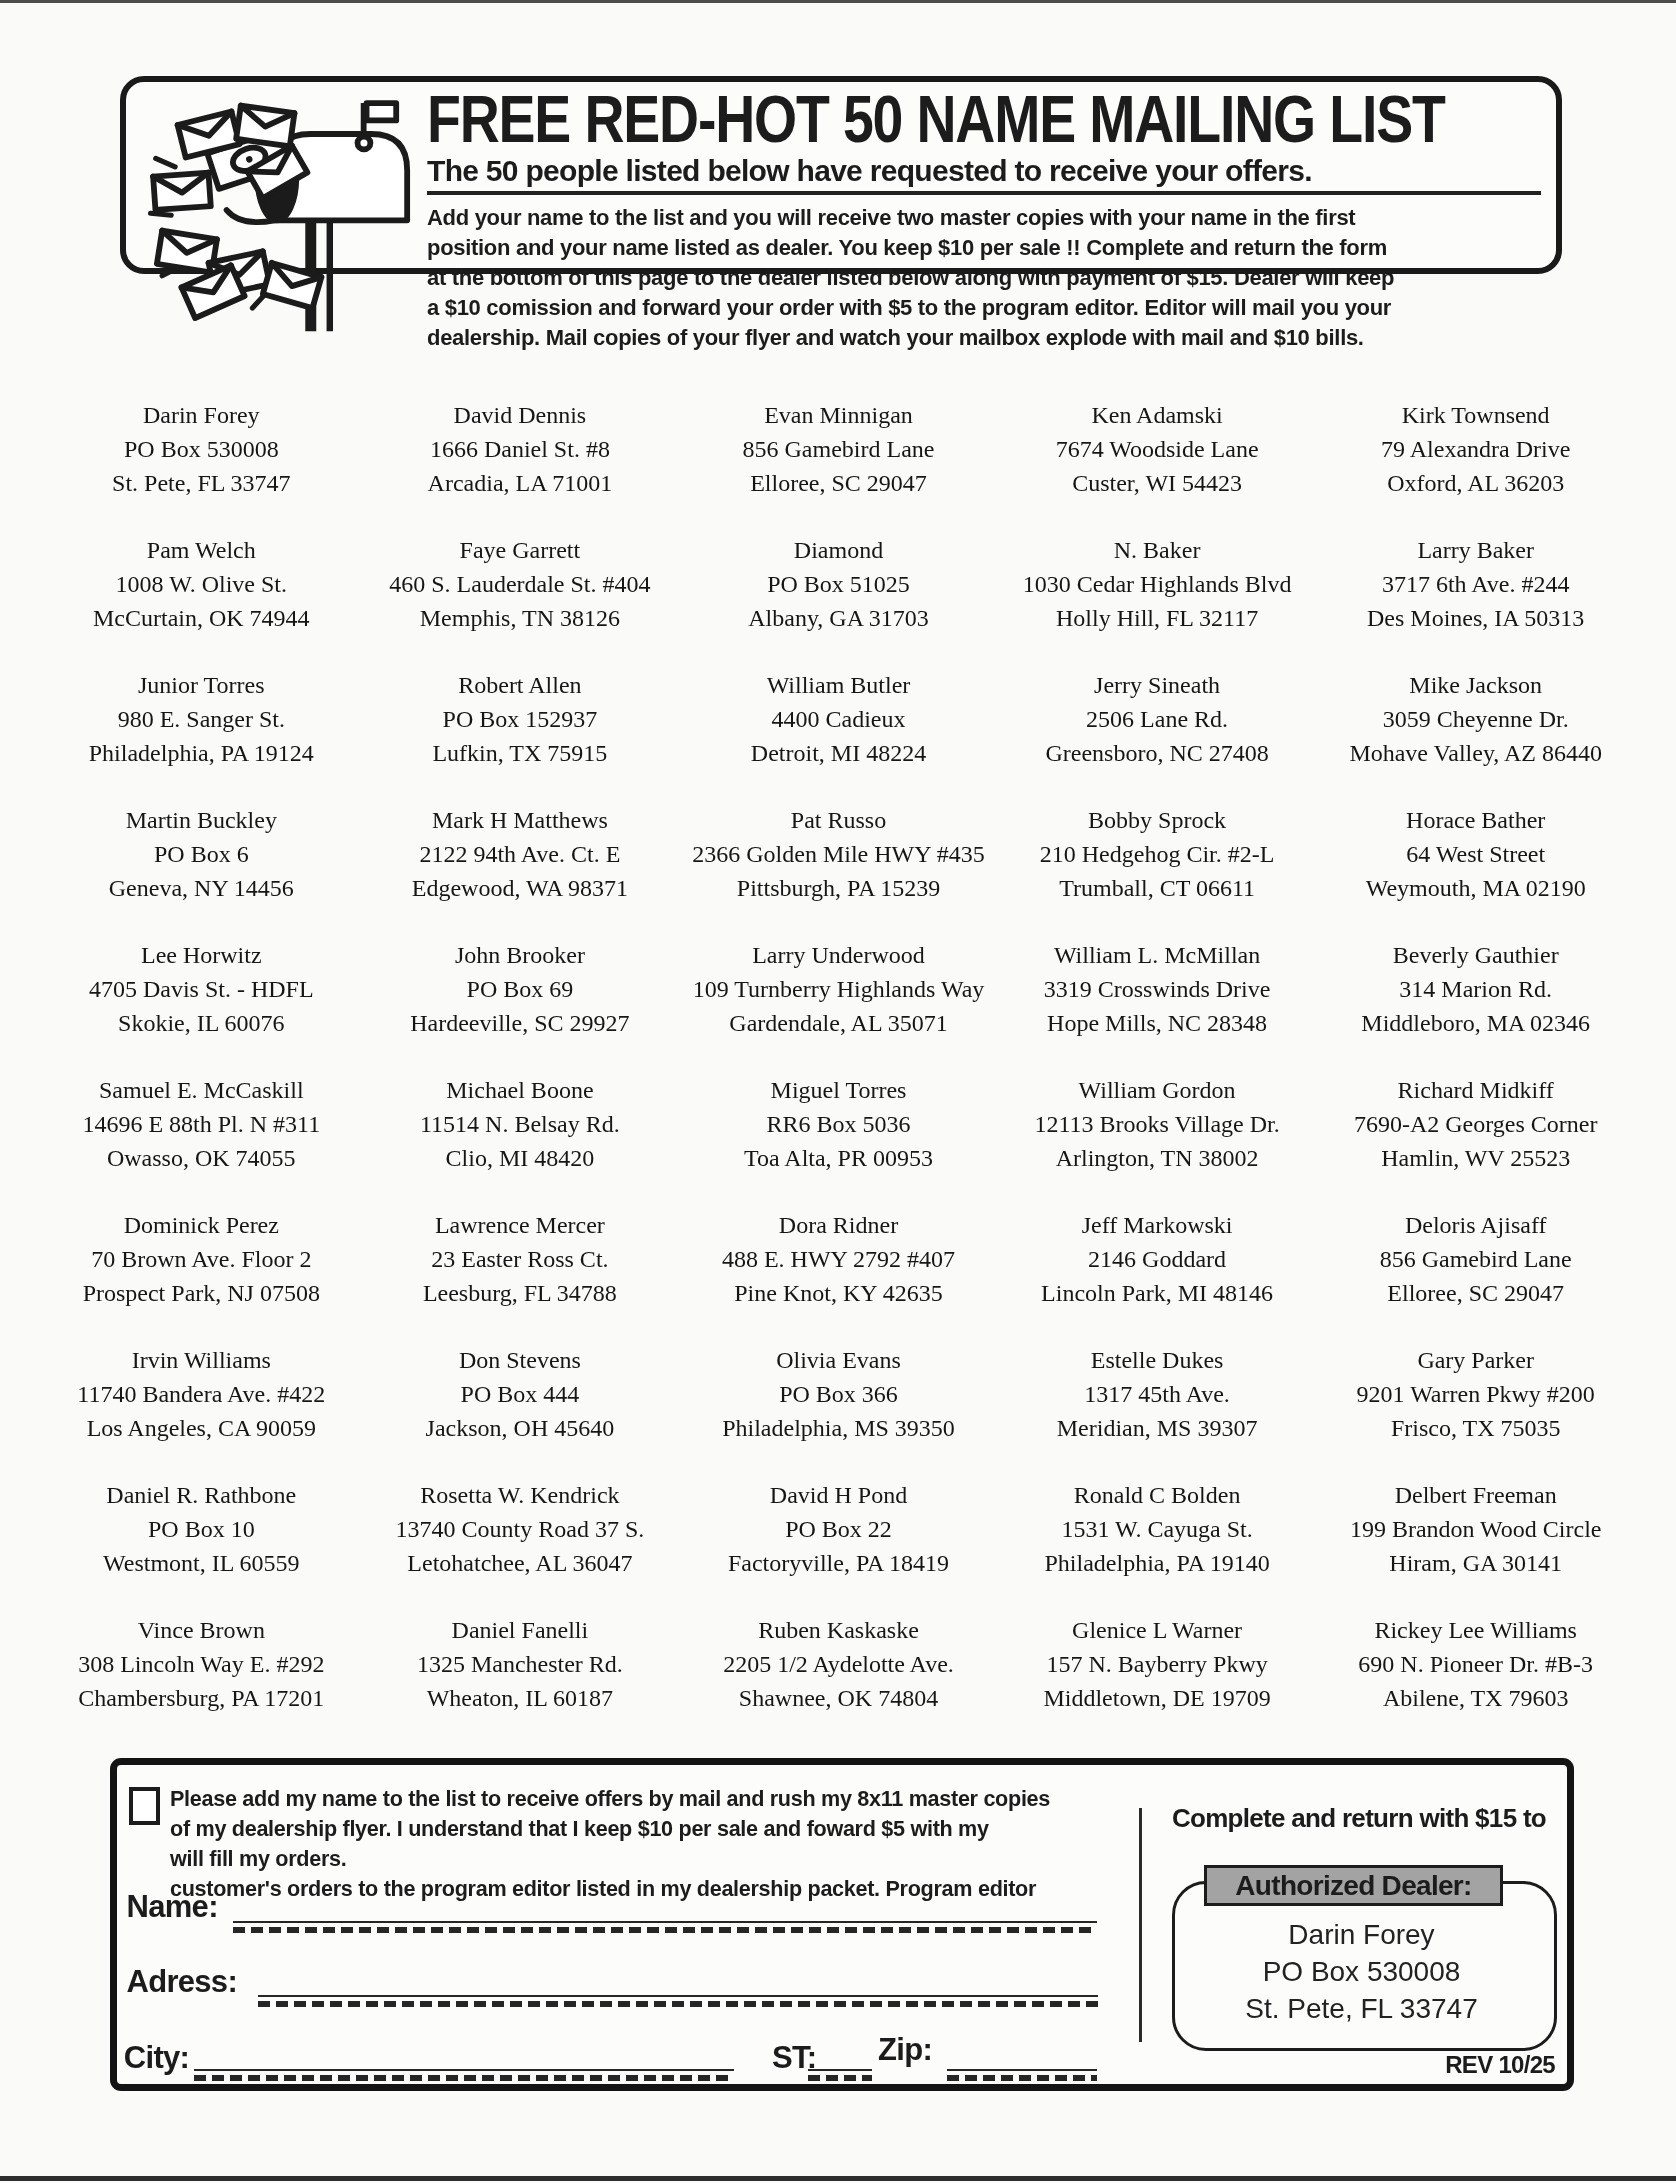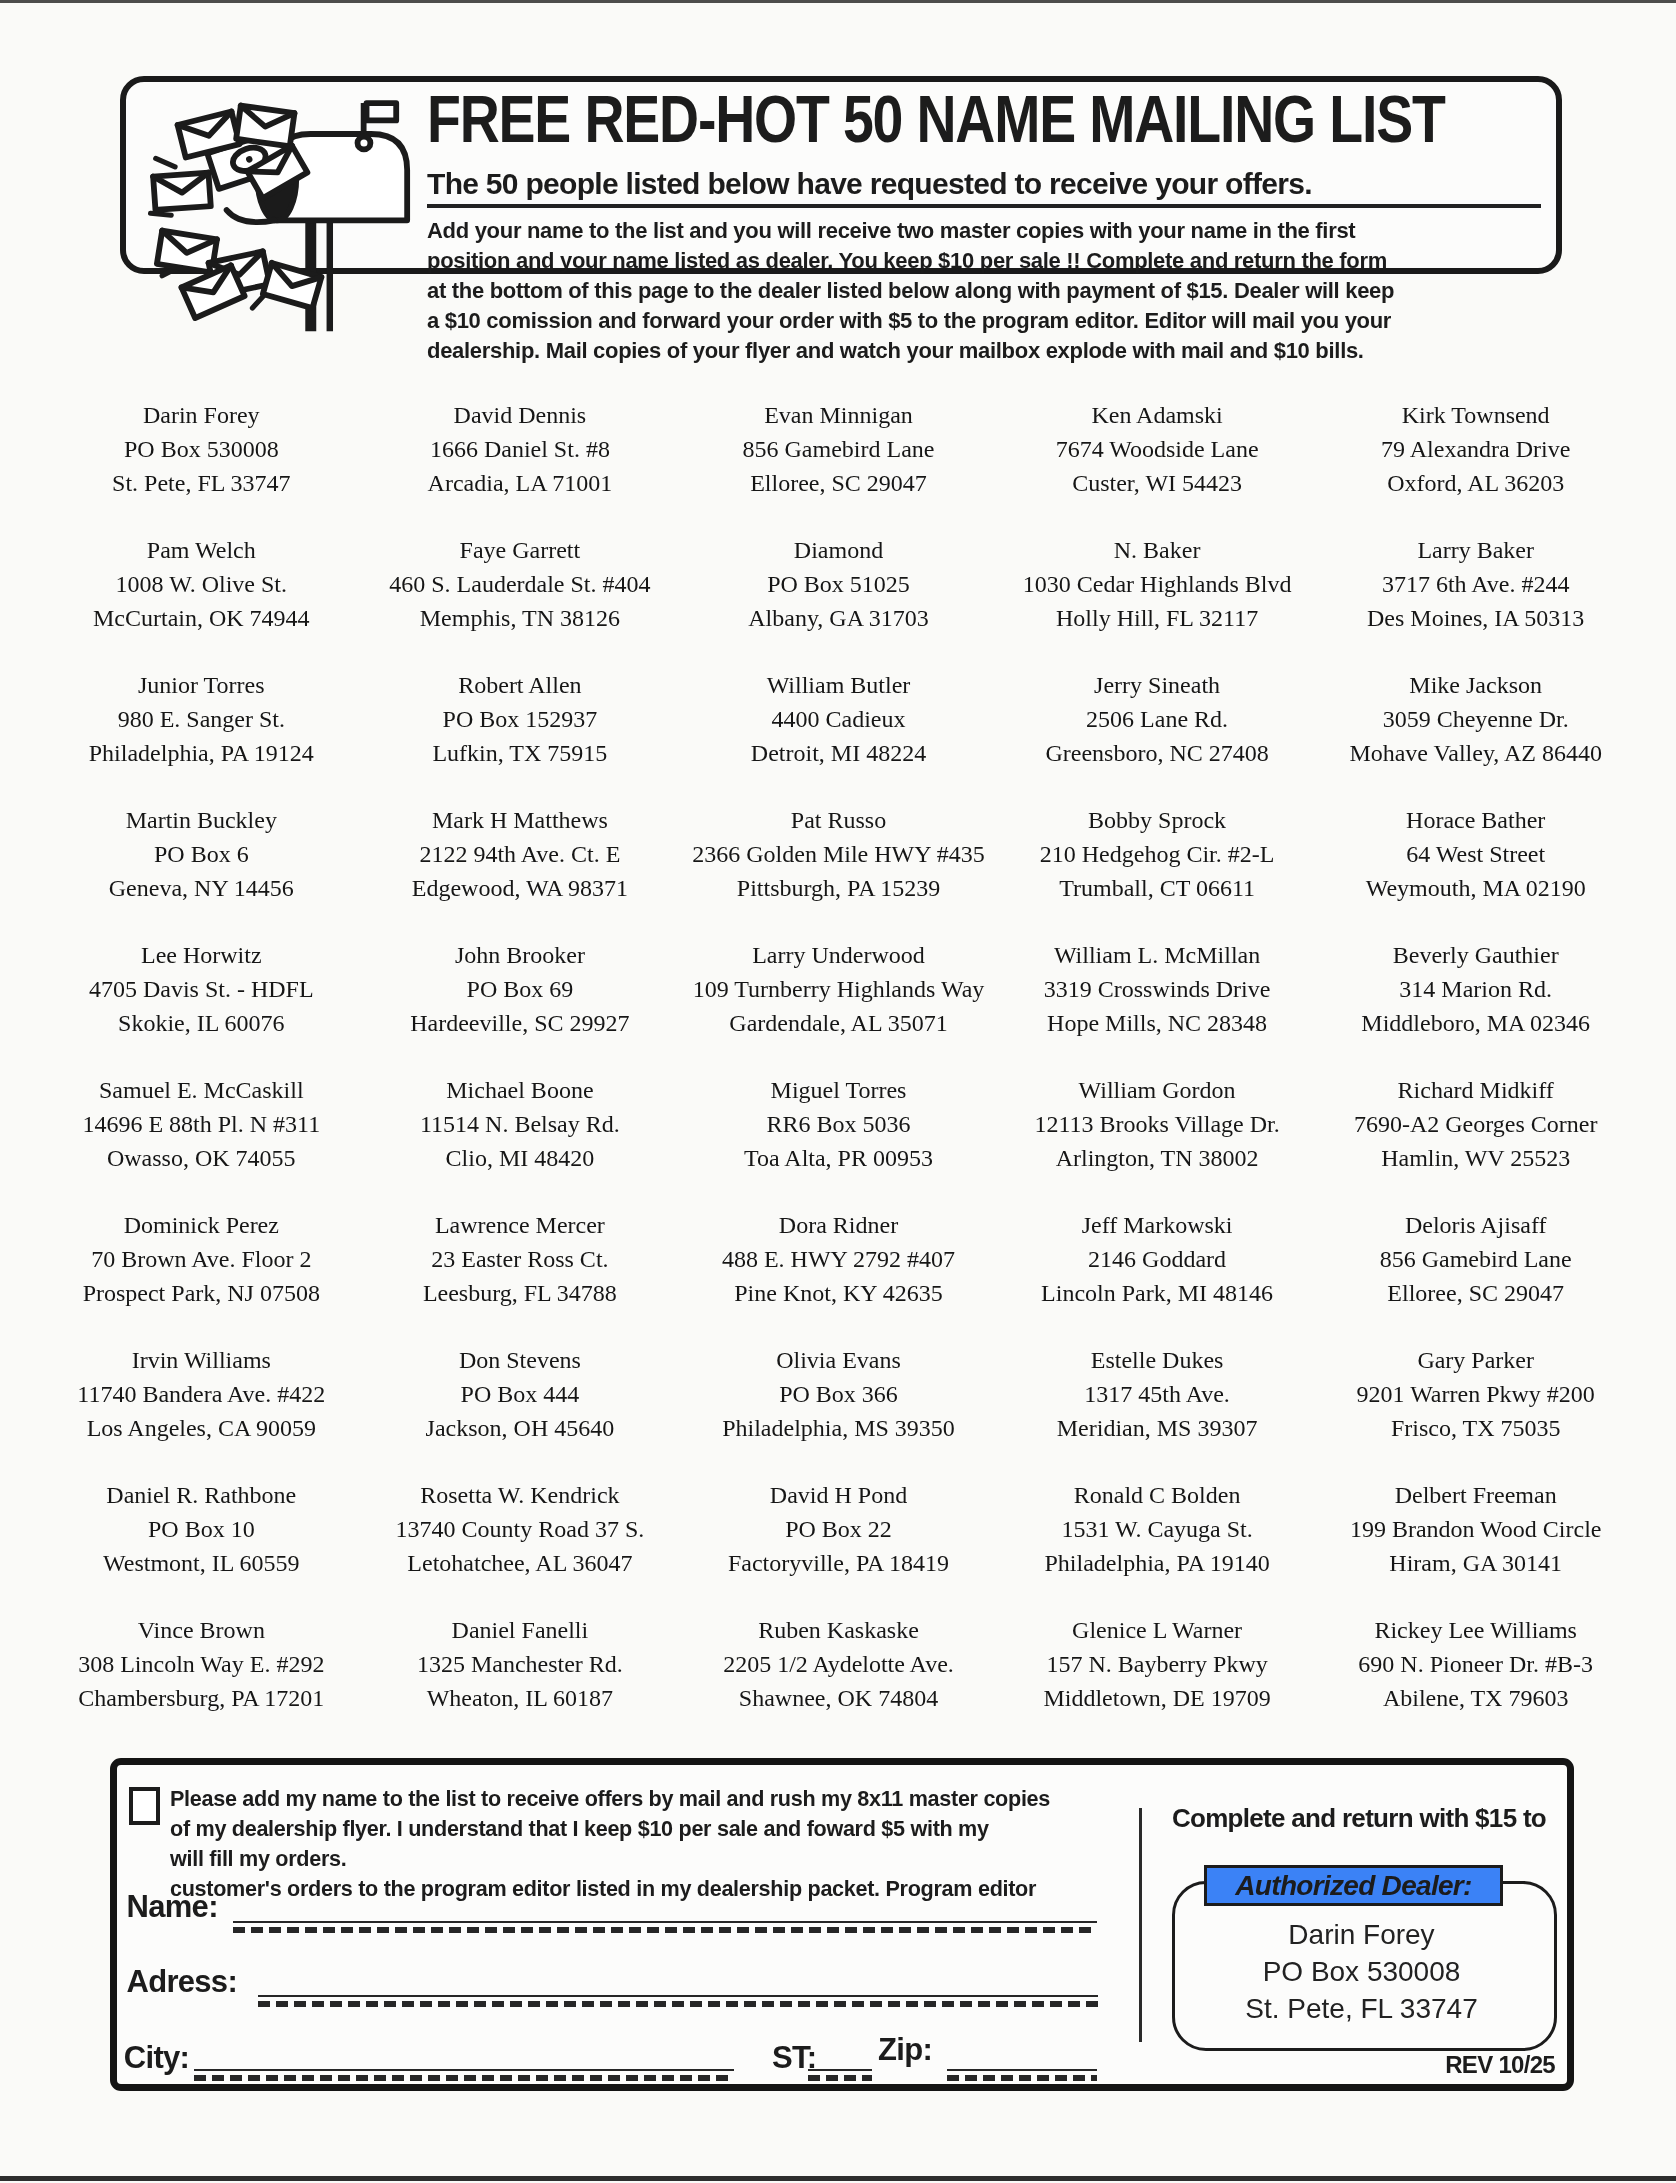--- a/index.html
+++ b/index.html
@@ -17,21 +17,21 @@
     box-sizing:border-box;
   }
   .mailbox-art{position:absolute;left:13.5px;top:12px;width:279px;height:245px;}
   .header-text{position:absolute;left:301px;top:8px;width:1114px;}
   .title{
     font-weight:bold;font-size:66px;line-height:.88;
     letter-spacing:-1.4px;white-space:nowrap;
     transform:scaleX(.84);transform-origin:left top;
   }
   .subtitle{
-    margin-top:20px;font-weight:bold;font-size:30px;line-height:1.05;
+    margin-top:7px;font-weight:bold;font-size:30px;line-height:1.05;
     letter-spacing:-0.7px;white-space:nowrap;
     border-bottom:4.7px solid #222;padding-bottom:4.7px;
   }
   .header-body{margin-top:8px;font-weight:bold;font-size:22px;line-height:30px;letter-spacing:-0.3px;}
   .header-body div{white-space:nowrap;}
   
   .grid{
     position:absolute;left:42px;top:398px;width:1593px;
     display:grid;grid-template-columns:repeat(5,1fr);grid-auto-rows:135px;
   }
@@ -69,22 +69,22 @@
   .bl-st{left:691px;top:304px;width:64px;}
   .bl-zip{left:830px;top:304px;width:150px;}
   .divider{left:1022px;top:43px;width:2.7px;height:234px;background:#2a2a2a;}
   .return-note{left:1037px;top:38px;width:410px;text-align:center;font-weight:bold;font-size:26px;letter-spacing:-0.7px;white-space:nowrap;}
   .dealer-rect{
     left:1055px;top:116px;width:379px;height:164px;
     border:3.4px solid #1c1c1c;border-radius:34px;background:transparent;
   }
   .dealer-label{
     left:1087px;top:100px;width:293px;height:35px;
-    border:3.4px solid #1c1c1c;background:#3b82f6;z-index:2;
-    font-weight:bold;font-size:28px;line-height:35px;letter-spacing:-0.7px;text-align:center;font-style:italic;
+    border:3.4px solid #1c1c1c;background:#a3a3a3;z-index:2;
+    font-weight:bold;font-size:28px;line-height:35px;letter-spacing:-0.7px;text-align:center;
   }
   .dealer-info{
     left:1055px;top:151px;width:379px;text-align:center;
     font-size:28px;line-height:37px;color:#222;
   }
   .dealer-info div{position:static;white-space:nowrap;}
   .revision{right:12px;bottom:5.4px;font-weight:bold;font-size:24px;letter-spacing:-0.7px;}
 </style>
 </head>
 <body>

